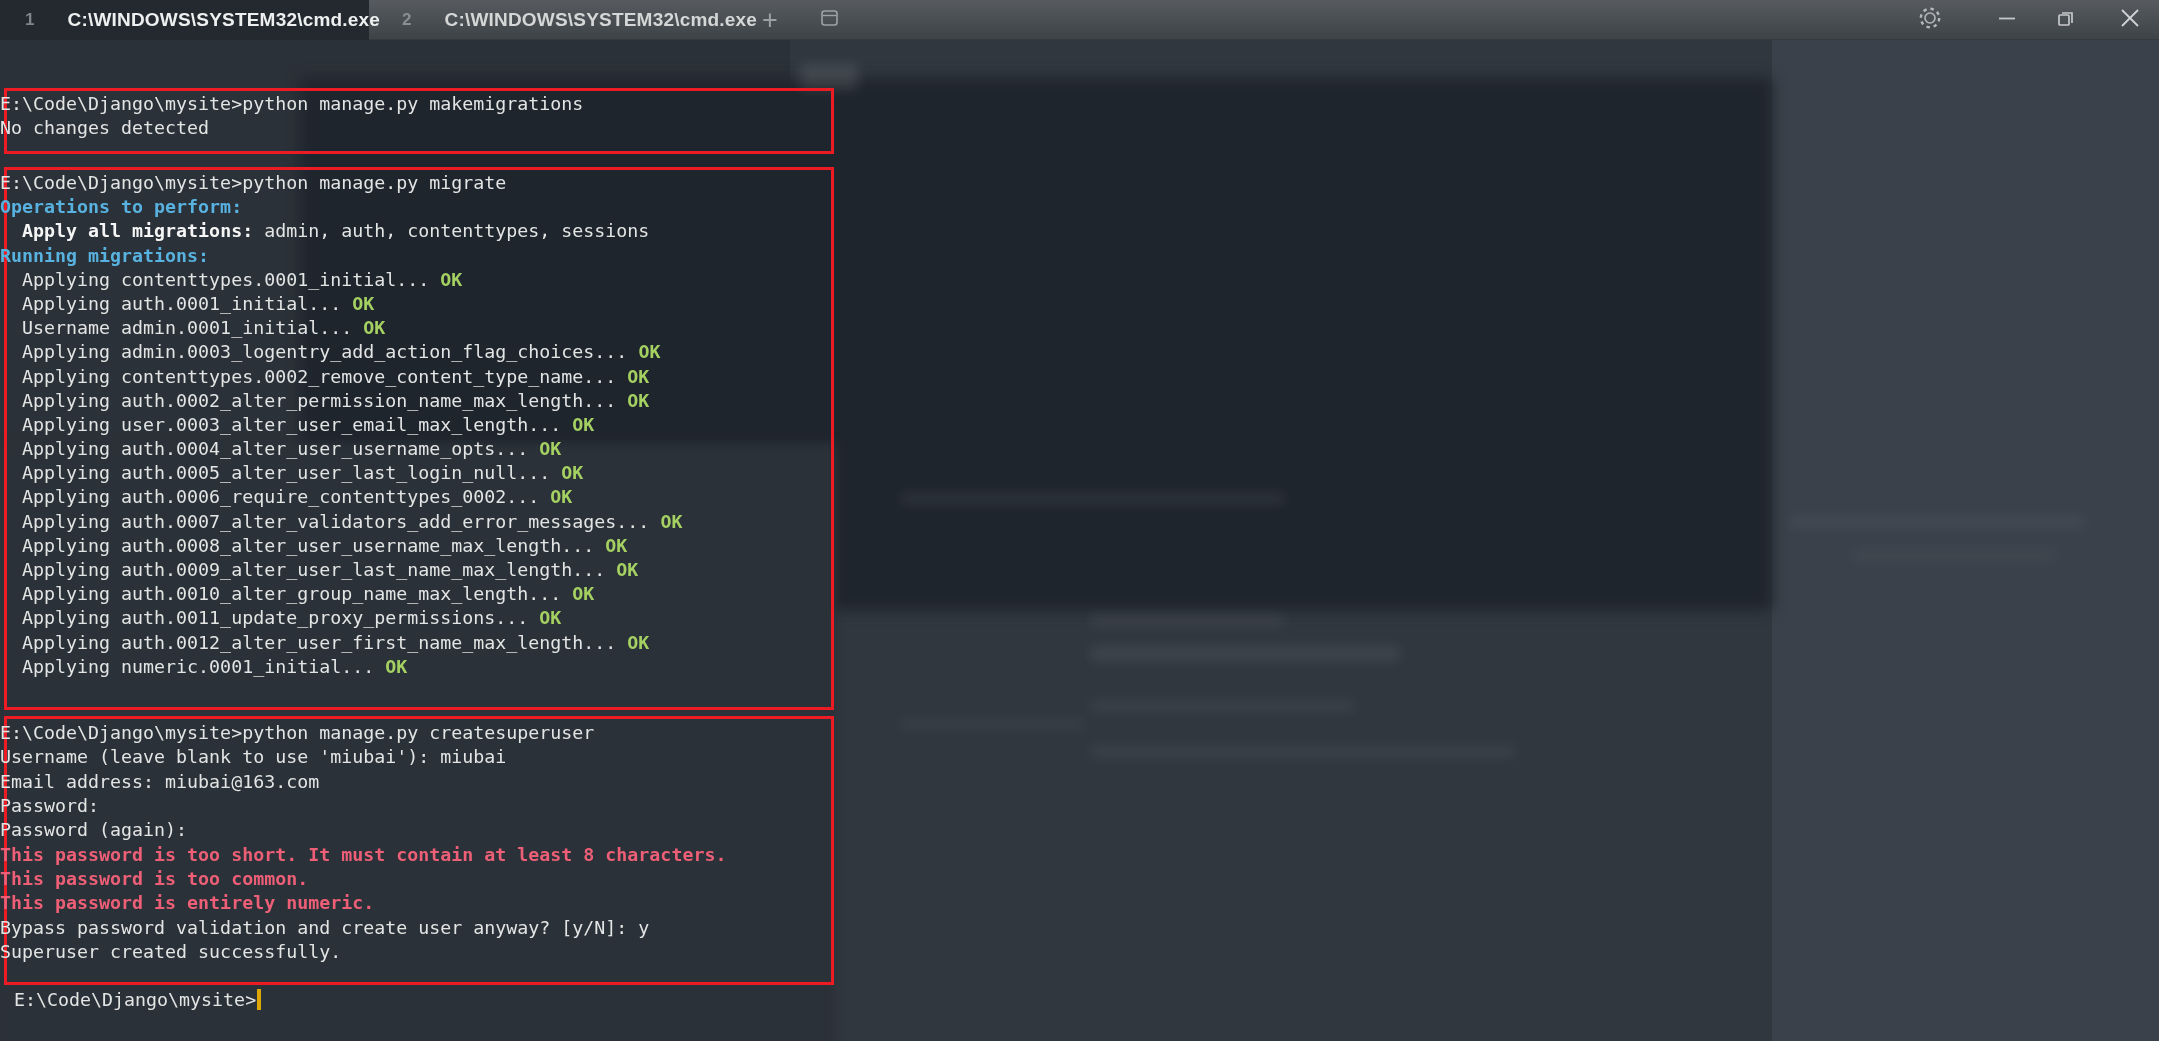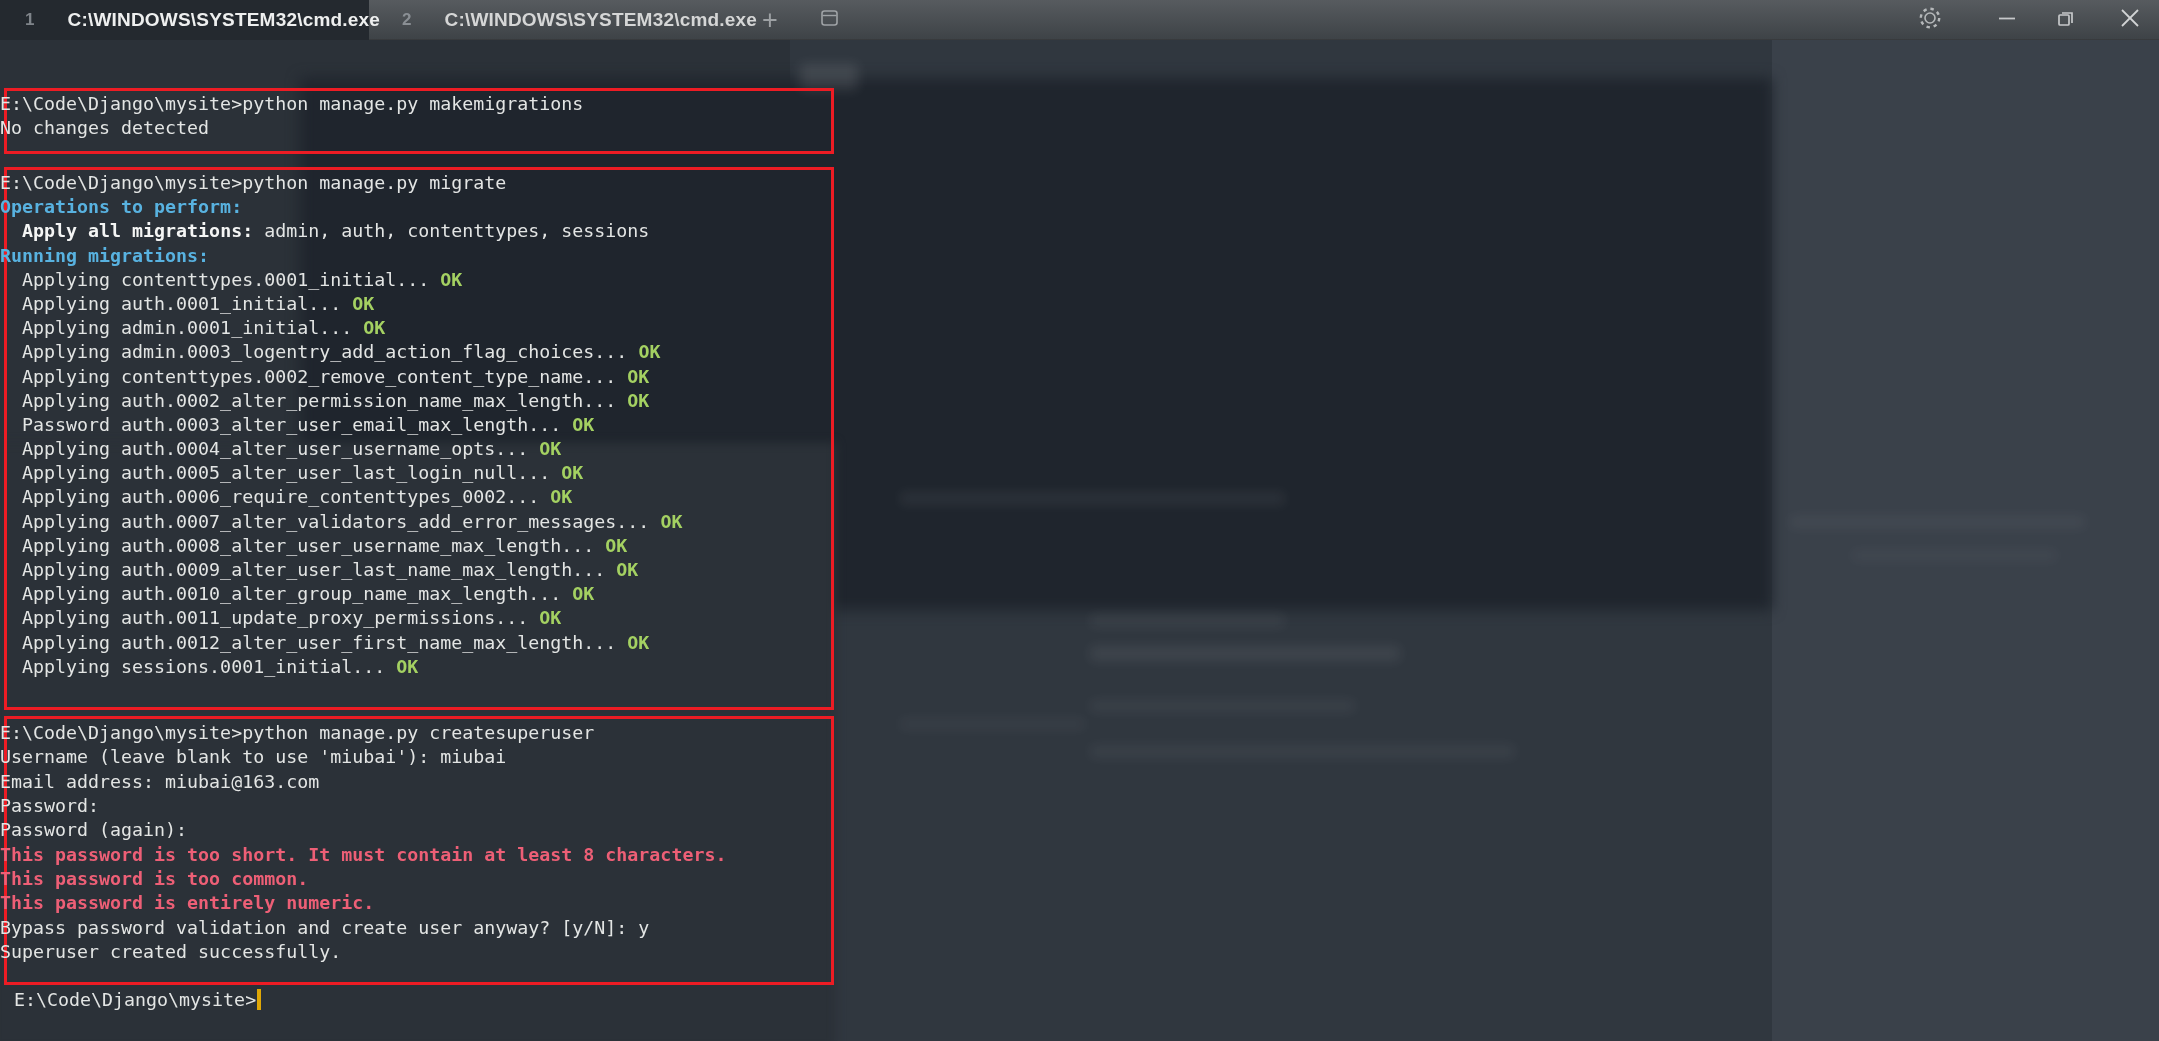--- a/index.html
+++ b/index.html
@@ -150,35 +150,35 @@
     <div class="cline"><span class="seg-plain">E:\Code\Django\mysite&gt;python manage.py makemigrations</span></div>
     <div class="cline"><span class="seg-plain">No changes detected</span></div>
   </div>
 <div class="cmd-block" id="block-1">
     <div class="cline"><span class="seg-plain">E:\Code\Django\mysite&gt;python manage.py migrate</span></div>
     <div class="cline"><span class="seg-cyan">Operations to perform:</span></div>
     <div class="cline"><span class="seg-plain">  </span><span class="seg-bold">Apply all migrations:</span><span class="seg-plain"> admin, auth, contenttypes, sessions</span></div>
     <div class="cline"><span class="seg-cyan">Running migrations:</span></div>
     <div class="cline"><span class="seg-plain">  Applying contenttypes.0001_initial... </span><span class="seg-green">OK</span></div>
     <div class="cline"><span class="seg-plain">  Applying auth.0001_initial... </span><span class="seg-green">OK</span></div>
-    <div class="cline"><span class="seg-plain">  Applying admin.0001_initial... </span><span class="seg-green">OK</span></div>
+    <div class="cline"><span class="seg-plain">  Username admin.0001_initial... </span><span class="seg-green">OK</span></div>
     <div class="cline"><span class="seg-plain">  Applying admin.0003_logentry_add_action_flag_choices... </span><span class="seg-green">OK</span></div>
     <div class="cline"><span class="seg-plain">  Applying contenttypes.0002_remove_content_type_name... </span><span class="seg-green">OK</span></div>
     <div class="cline"><span class="seg-plain">  Applying auth.0002_alter_permission_name_max_length... </span><span class="seg-green">OK</span></div>
-    <div class="cline"><span class="seg-plain">  Password auth.0003_alter_user_email_max_length... </span><span class="seg-green">OK</span></div>
+    <div class="cline"><span class="seg-plain">  Applying user.0003_alter_user_email_max_length... </span><span class="seg-green">OK</span></div>
     <div class="cline"><span class="seg-plain">  Applying auth.0004_alter_user_username_opts... </span><span class="seg-green">OK</span></div>
     <div class="cline"><span class="seg-plain">  Applying auth.0005_alter_user_last_login_null... </span><span class="seg-green">OK</span></div>
     <div class="cline"><span class="seg-plain">  Applying auth.0006_require_contenttypes_0002... </span><span class="seg-green">OK</span></div>
     <div class="cline"><span class="seg-plain">  Applying auth.0007_alter_validators_add_error_messages... </span><span class="seg-green">OK</span></div>
     <div class="cline"><span class="seg-plain">  Applying auth.0008_alter_user_username_max_length... </span><span class="seg-green">OK</span></div>
     <div class="cline"><span class="seg-plain">  Applying auth.0009_alter_user_last_name_max_length... </span><span class="seg-green">OK</span></div>
     <div class="cline"><span class="seg-plain">  Applying auth.0010_alter_group_name_max_length... </span><span class="seg-green">OK</span></div>
     <div class="cline"><span class="seg-plain">  Applying auth.0011_update_proxy_permissions... </span><span class="seg-green">OK</span></div>
     <div class="cline"><span class="seg-plain">  Applying auth.0012_alter_user_first_name_max_length... </span><span class="seg-green">OK</span></div>
-    <div class="cline"><span class="seg-plain">  Applying sessions.0001_initial... </span><span class="seg-green">OK</span></div>
+    <div class="cline"><span class="seg-plain">  Applying numeric.0001_initial... </span><span class="seg-green">OK</span></div>
   </div>
 <div class="cmd-block" id="block-2">
     <div class="cline"><span class="seg-plain">E:\Code\Django\mysite&gt;python manage.py createsuperuser</span></div>
     <div class="cline"><span class="seg-plain">Username (leave blank to use 'miubai'): miubai</span></div>
     <div class="cline"><span class="seg-plain">Email address: miubai@163.com</span></div>
     <div class="cline"><span class="seg-plain">Password:</span></div>
     <div class="cline"><span class="seg-plain">Password (again):</span></div>
     <div class="cline"><span class="seg-pink">This password is too short. It must contain at least 8 characters.</span></div>
     <div class="cline"><span class="seg-pink">This password is too common.</span></div>
     <div class="cline"><span class="seg-pink">This password is entirely numeric.</span></div>

